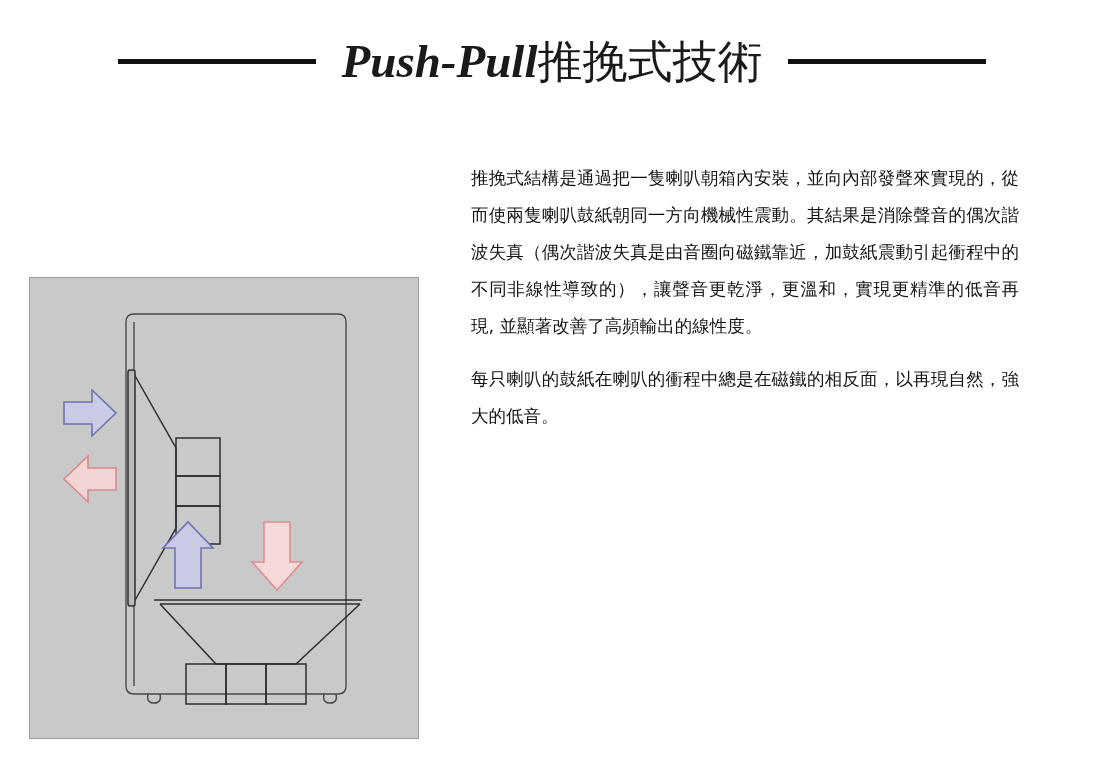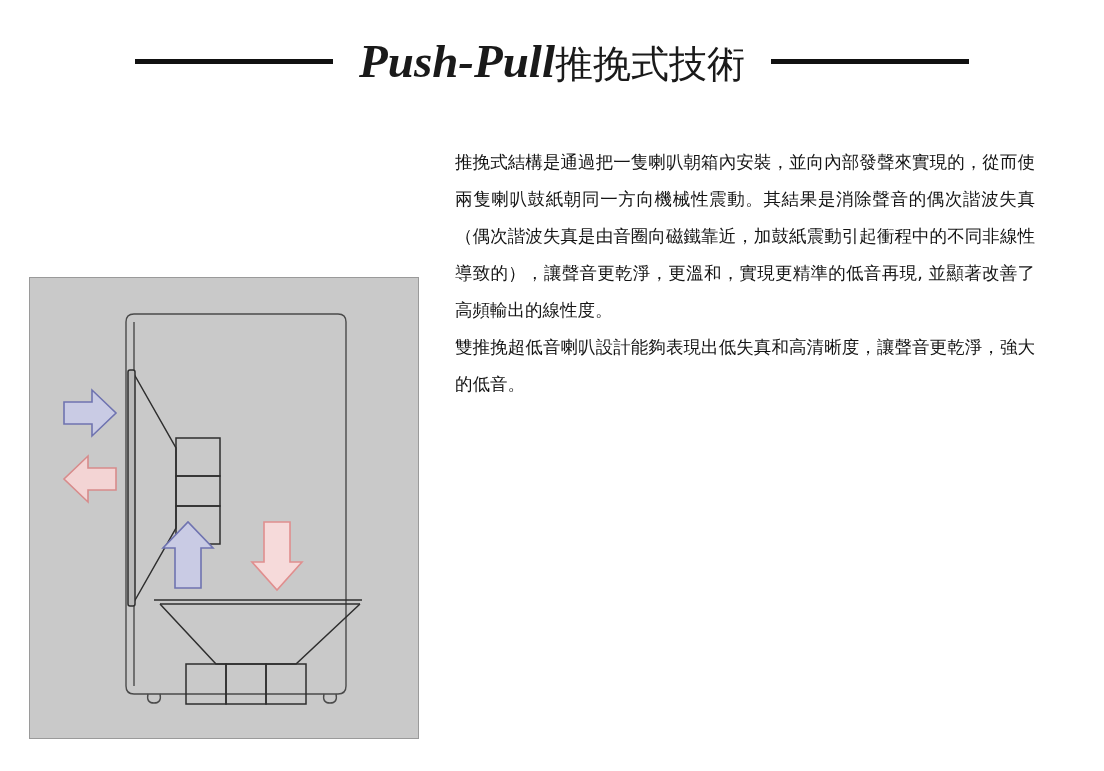--- a/index.html
+++ b/index.html
@@ -45,21 +45,21 @@
   }
   .title .latin {
     font-family: "Liberation Serif", "DejaVu Serif", serif;
     font-style: italic;
     font-weight: 700;
     font-size: 47px;
   }
   .title .cjk {
     font-family: "DejaVu Sans", "Liberation Sans", sans-serif;
     font-weight: 400;
-    font-size: 38px;
+    font-size: 45px;
     margin-left: 0;
   }
 
   
   .figure {
     position: absolute;
     left: 29px;
     top: 277px;
     width: 388px;
     height: 460px;
@@ -75,21 +75,21 @@
     top: 144px;
     width: 580px;
     font-family: "DejaVu Sans", "Liberation Sans", sans-serif;
     font-size: 17.5px;
     line-height: 37px;
     color: #141414;
     text-align: justify;
     text-justify: inter-character;
   }
   .body-text p {
-    margin: 0;
+    margin: 16px;
   }
   .body-text p.gap-before {
     margin-top: 37px;
   }
 </style>
 </head>
 <body>
 
 <div class="header">
   <div class="rule rule-left"></div>
@@ -147,14 +147,14 @@
     </g>
 
     <g>
       <path d="M234 244 L234 284 L222 284 L247 312 L272 284 L260 284 L260 244 Z" fill="#f6dada" stroke="#e08e8e" stroke-width="1.6"></path>
     </g>
   </svg>
 </div>
 
 <div class="body-text">
   <p>推挽式結構是通過把一隻喇叭朝箱內安裝，並向內部發聲來實現的，從而使兩隻喇叭鼓紙朝同一方向機械性震動。其結果是消除聲音的偶次諧波失真（偶次諧波失真是由音圈向磁鐵靠近，加鼓紙震動引起衝程中的不同非線性導致的），讓聲音更乾淨，更溫和，實現更精準的低音再現, 並顯著改善了高頻輸出的線性度。</p>
-  <p>雙推挽超低音喇叭設計能夠表現出低失真和高清晰度，讓聲音更乾淨，強大的低音。</p>
+  <p>每只喇叭的鼓紙在喇叭的衝程中總是在磁鐵的相反面，以再現自然，強大的低音。</p>
 </div>
 
 </body></html>

